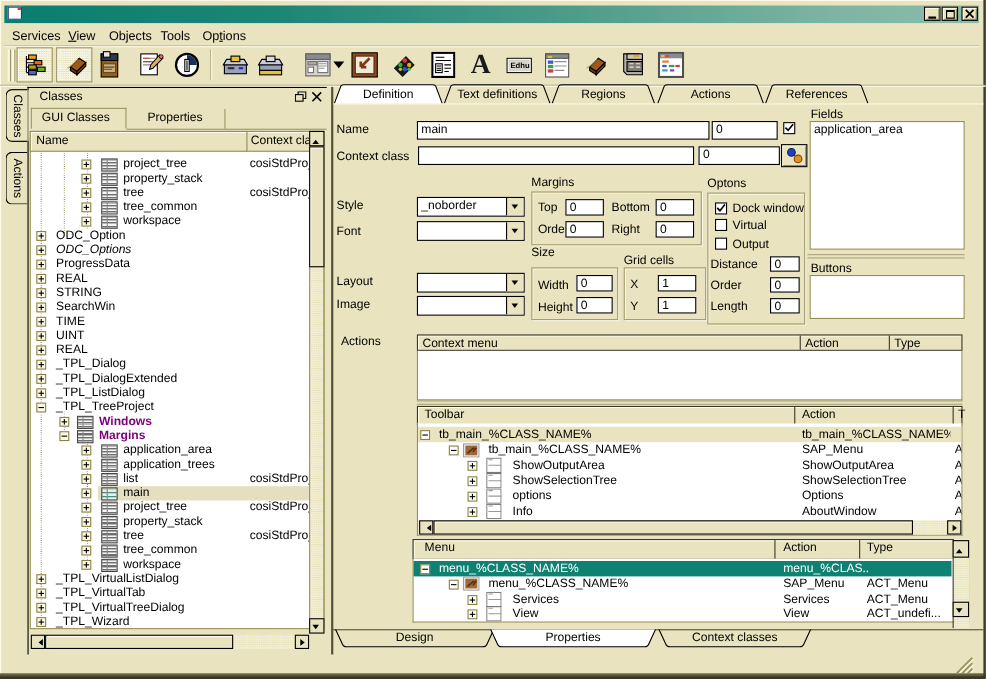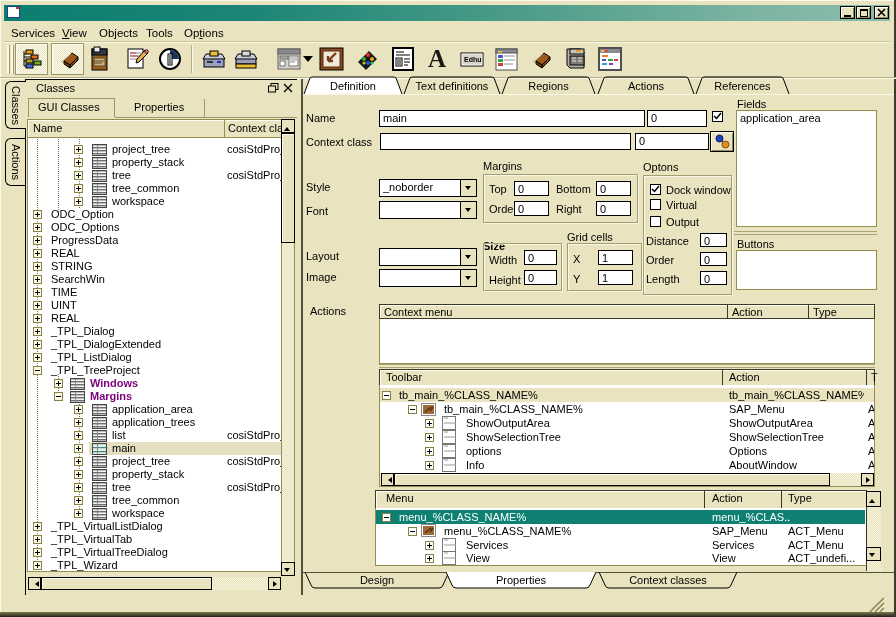--- a/index.html
+++ b/index.html
@@ -245,21 +245,21 @@
 <div class="trow" style="left:112px;top:195px;">workspace</div>
 <div class="eb" style="left:33px;top:210px;">
       <i></i>
       <b></b>
     </div>
 <div class="trow" style="left:51px;top:208px;">ODC_Option</div>
 <div class="eb" style="left:33px;top:223px;">
       <i></i>
       <b></b>
     </div>
-<div class="trow" style="left:51px;top:221px;">ODC_Options</div>
+<div class="trow" style="left:51px;top:221px;font-style:italic;">ODC_Options</div>
 <div class="eb" style="left:33px;top:236px;">
       <i></i>
       <b></b>
     </div>
 <div class="trow" style="left:51px;top:234px;">ProgressData</div>
 <div class="eb" style="left:33px;top:249px;">
       <i></i>
       <b></b>
     </div>
 <div class="trow" style="left:51px;top:247px;">REAL</div>
@@ -458,21 +458,21 @@
 <div class="lbl" style="left:483px;top:160px;">Margins</div>
 <div class="a" style="left:483px;top:174px;width:155px;height:49px;border:1px solid #a49d6e;box-sizing:border-box;box-shadow:inset 1px 1px 0 rgba(255,255,250,.7),1px 1px 0 rgba(255,255,250,.7);"></div>
 <div class="lbl" style="left:489px;top:183px;">Top</div>
 <div class="inp" style="left:514px;top:181px;width:35px;height:15px;">0</div>
 <div class="lbl" style="left:556px;top:183px;">Bottom</div>
 <div class="inp" style="left:596px;top:181px;width:35px;height:15px;">0</div>
 <div class="lbl" style="left:489px;top:203px;">Order</div>
 <div class="inp" style="left:514px;top:201px;width:35px;height:15px;">0</div>
 <div class="lbl" style="left:556px;top:203px;">Right</div>
 <div class="inp" style="left:596px;top:201px;width:35px;height:15px;">0</div>
-<div class="lbl" style="left:483px;top:240px;font-weight:bold;">Size</div>
+<div class="lbl" style="left:483px;top:224px;">Size</div>
 <div class="a" style="left:483px;top:243px;width:79px;height:48px;border:1px solid #a49d6e;box-sizing:border-box;box-shadow:inset 1px 1px 0 rgba(255,255,250,.7),1px 1px 0 rgba(255,255,250,.7);"></div>
 <div class="lbl" style="left:489px;top:254px;">Width</div>
 <div class="inp" style="left:524px;top:250px;width:33px;height:15px;">0</div>
 <div class="lbl" style="left:489px;top:274px;">Height</div>
 <div class="inp" style="left:524px;top:270px;width:33px;height:15px;">0</div>
 <div class="lbl" style="left:567px;top:231px;">Grid cells</div>
 <div class="a" style="left:567px;top:243px;width:75px;height:48px;border:1px solid #a49d6e;box-sizing:border-box;box-shadow:inset 1px 1px 0 rgba(255,255,250,.7),1px 1px 0 rgba(255,255,250,.7);"></div>
 <div class="lbl" style="left:573px;top:253px;">X</div>
 <div class="inp" style="left:598px;top:250px;width:35px;height:15px;">1</div>
 <div class="lbl" style="left:573px;top:273px;">Y</div>

